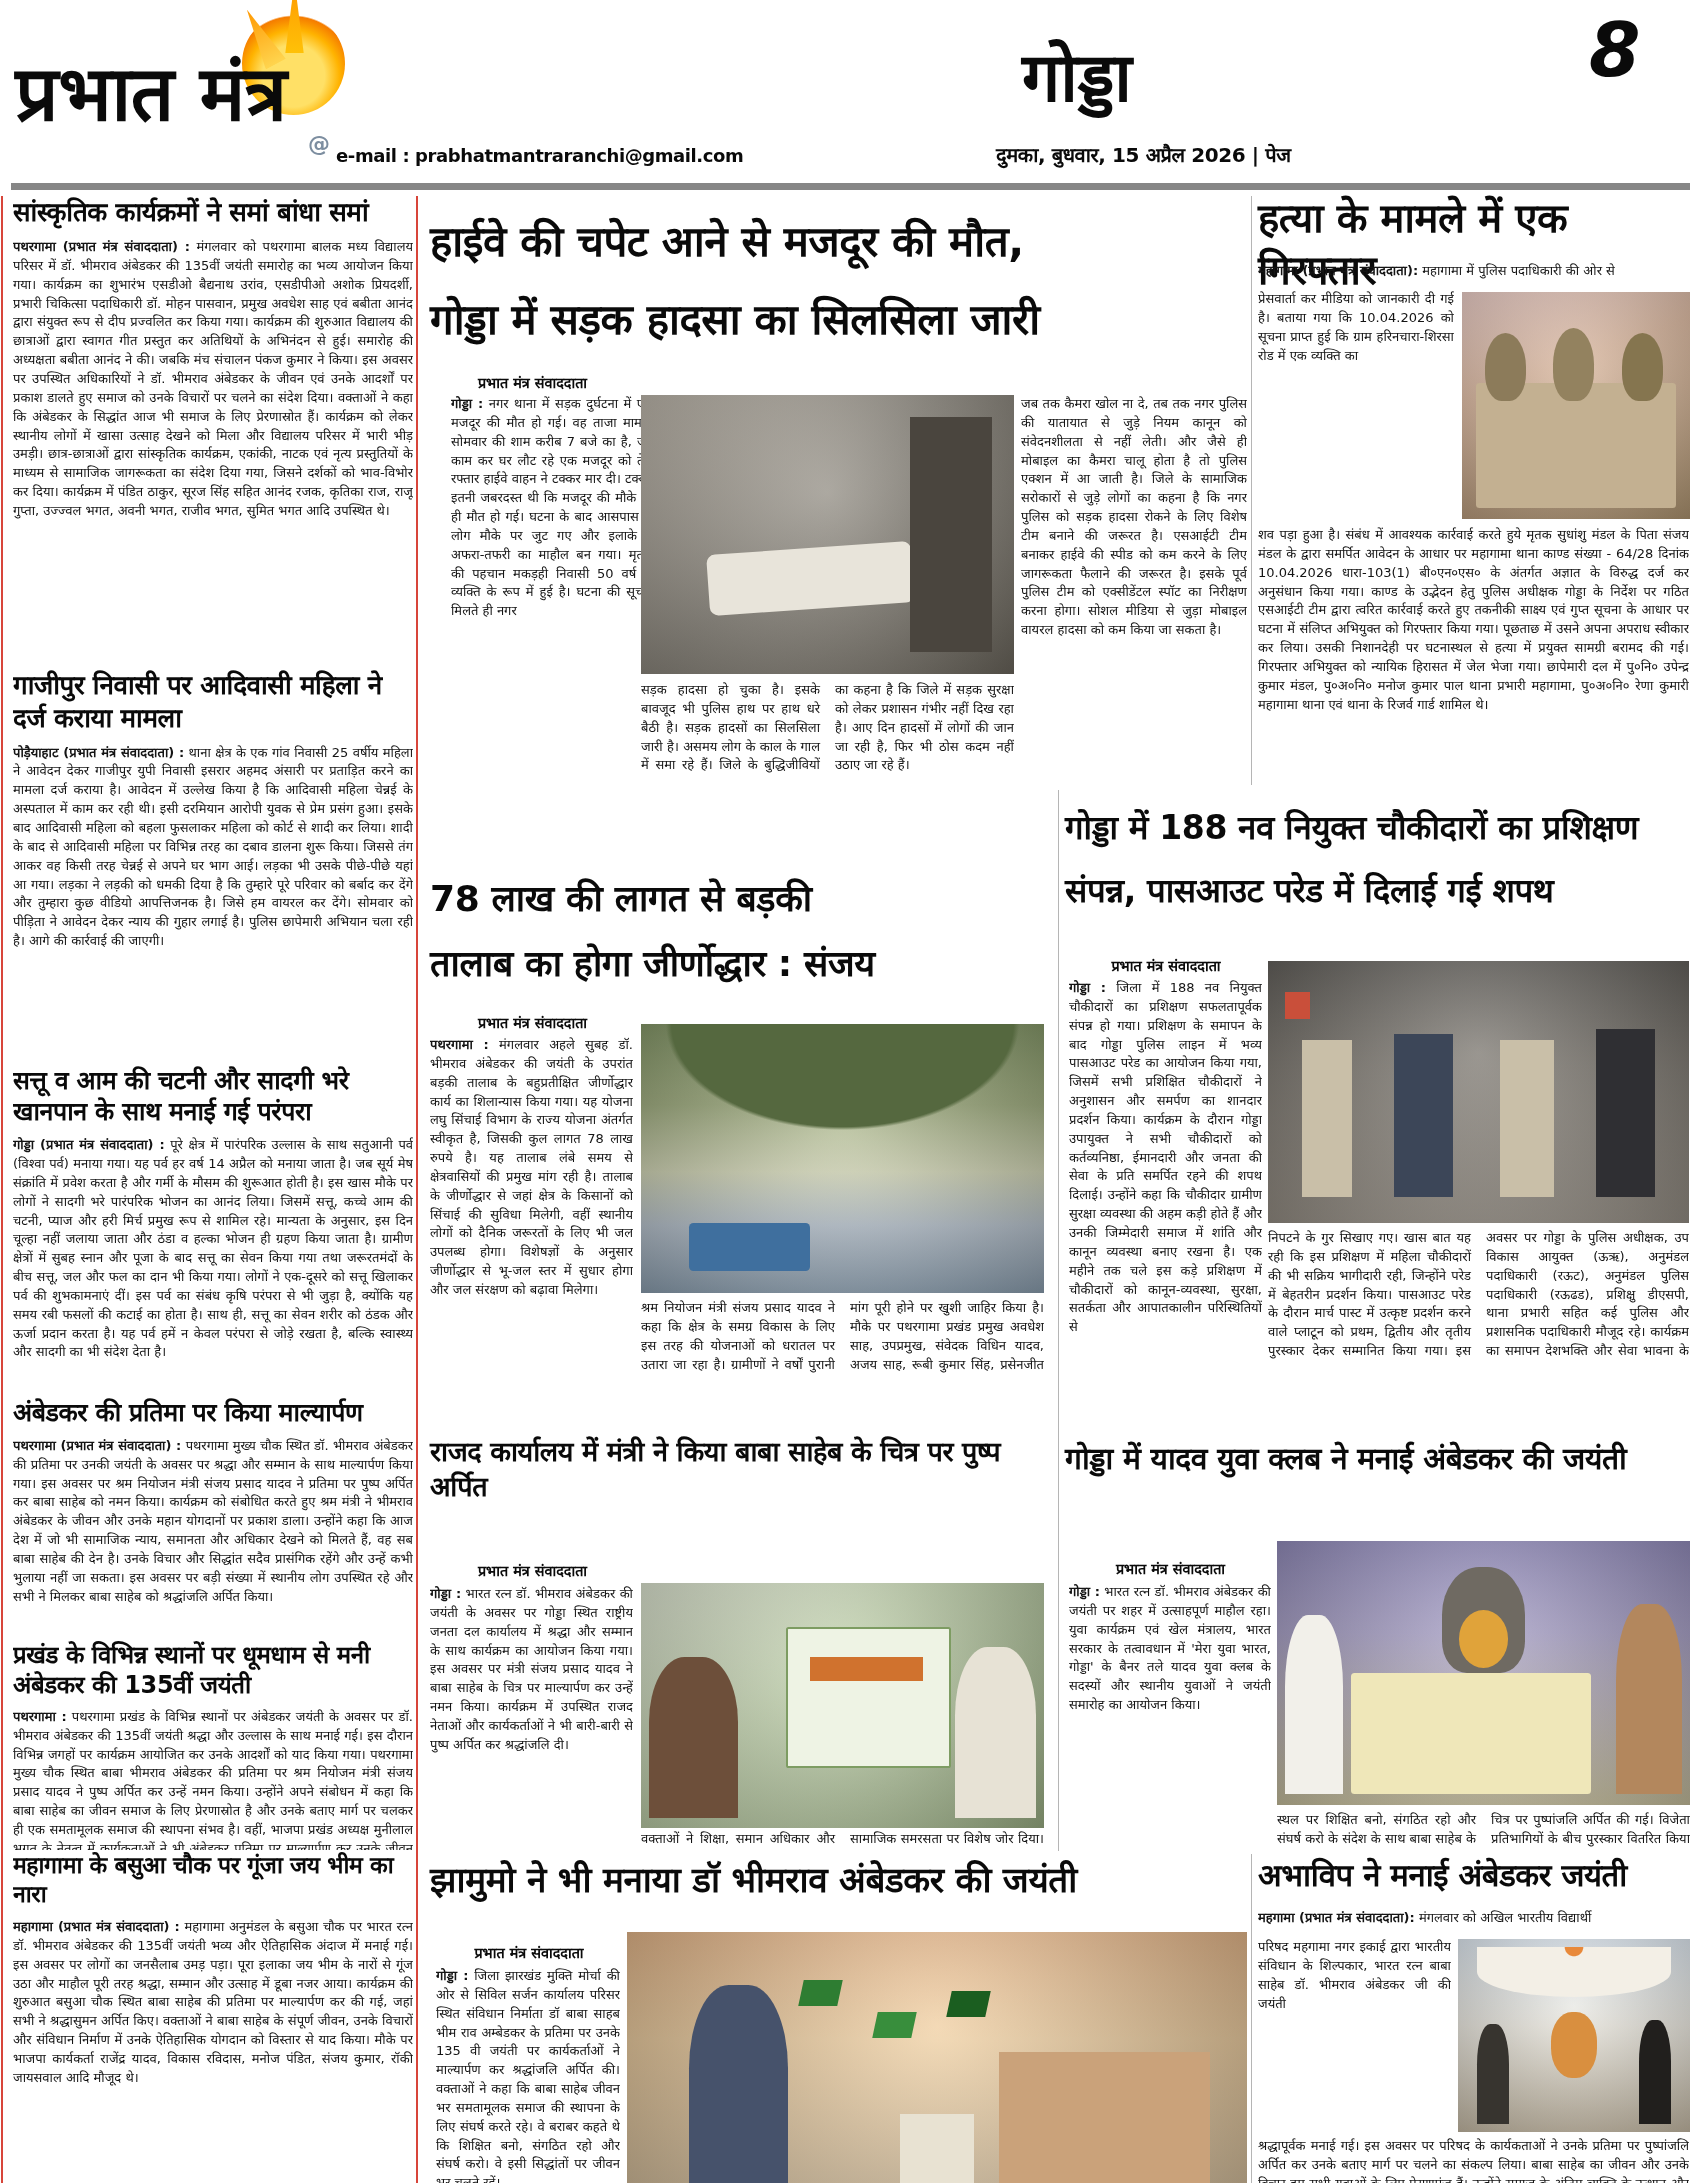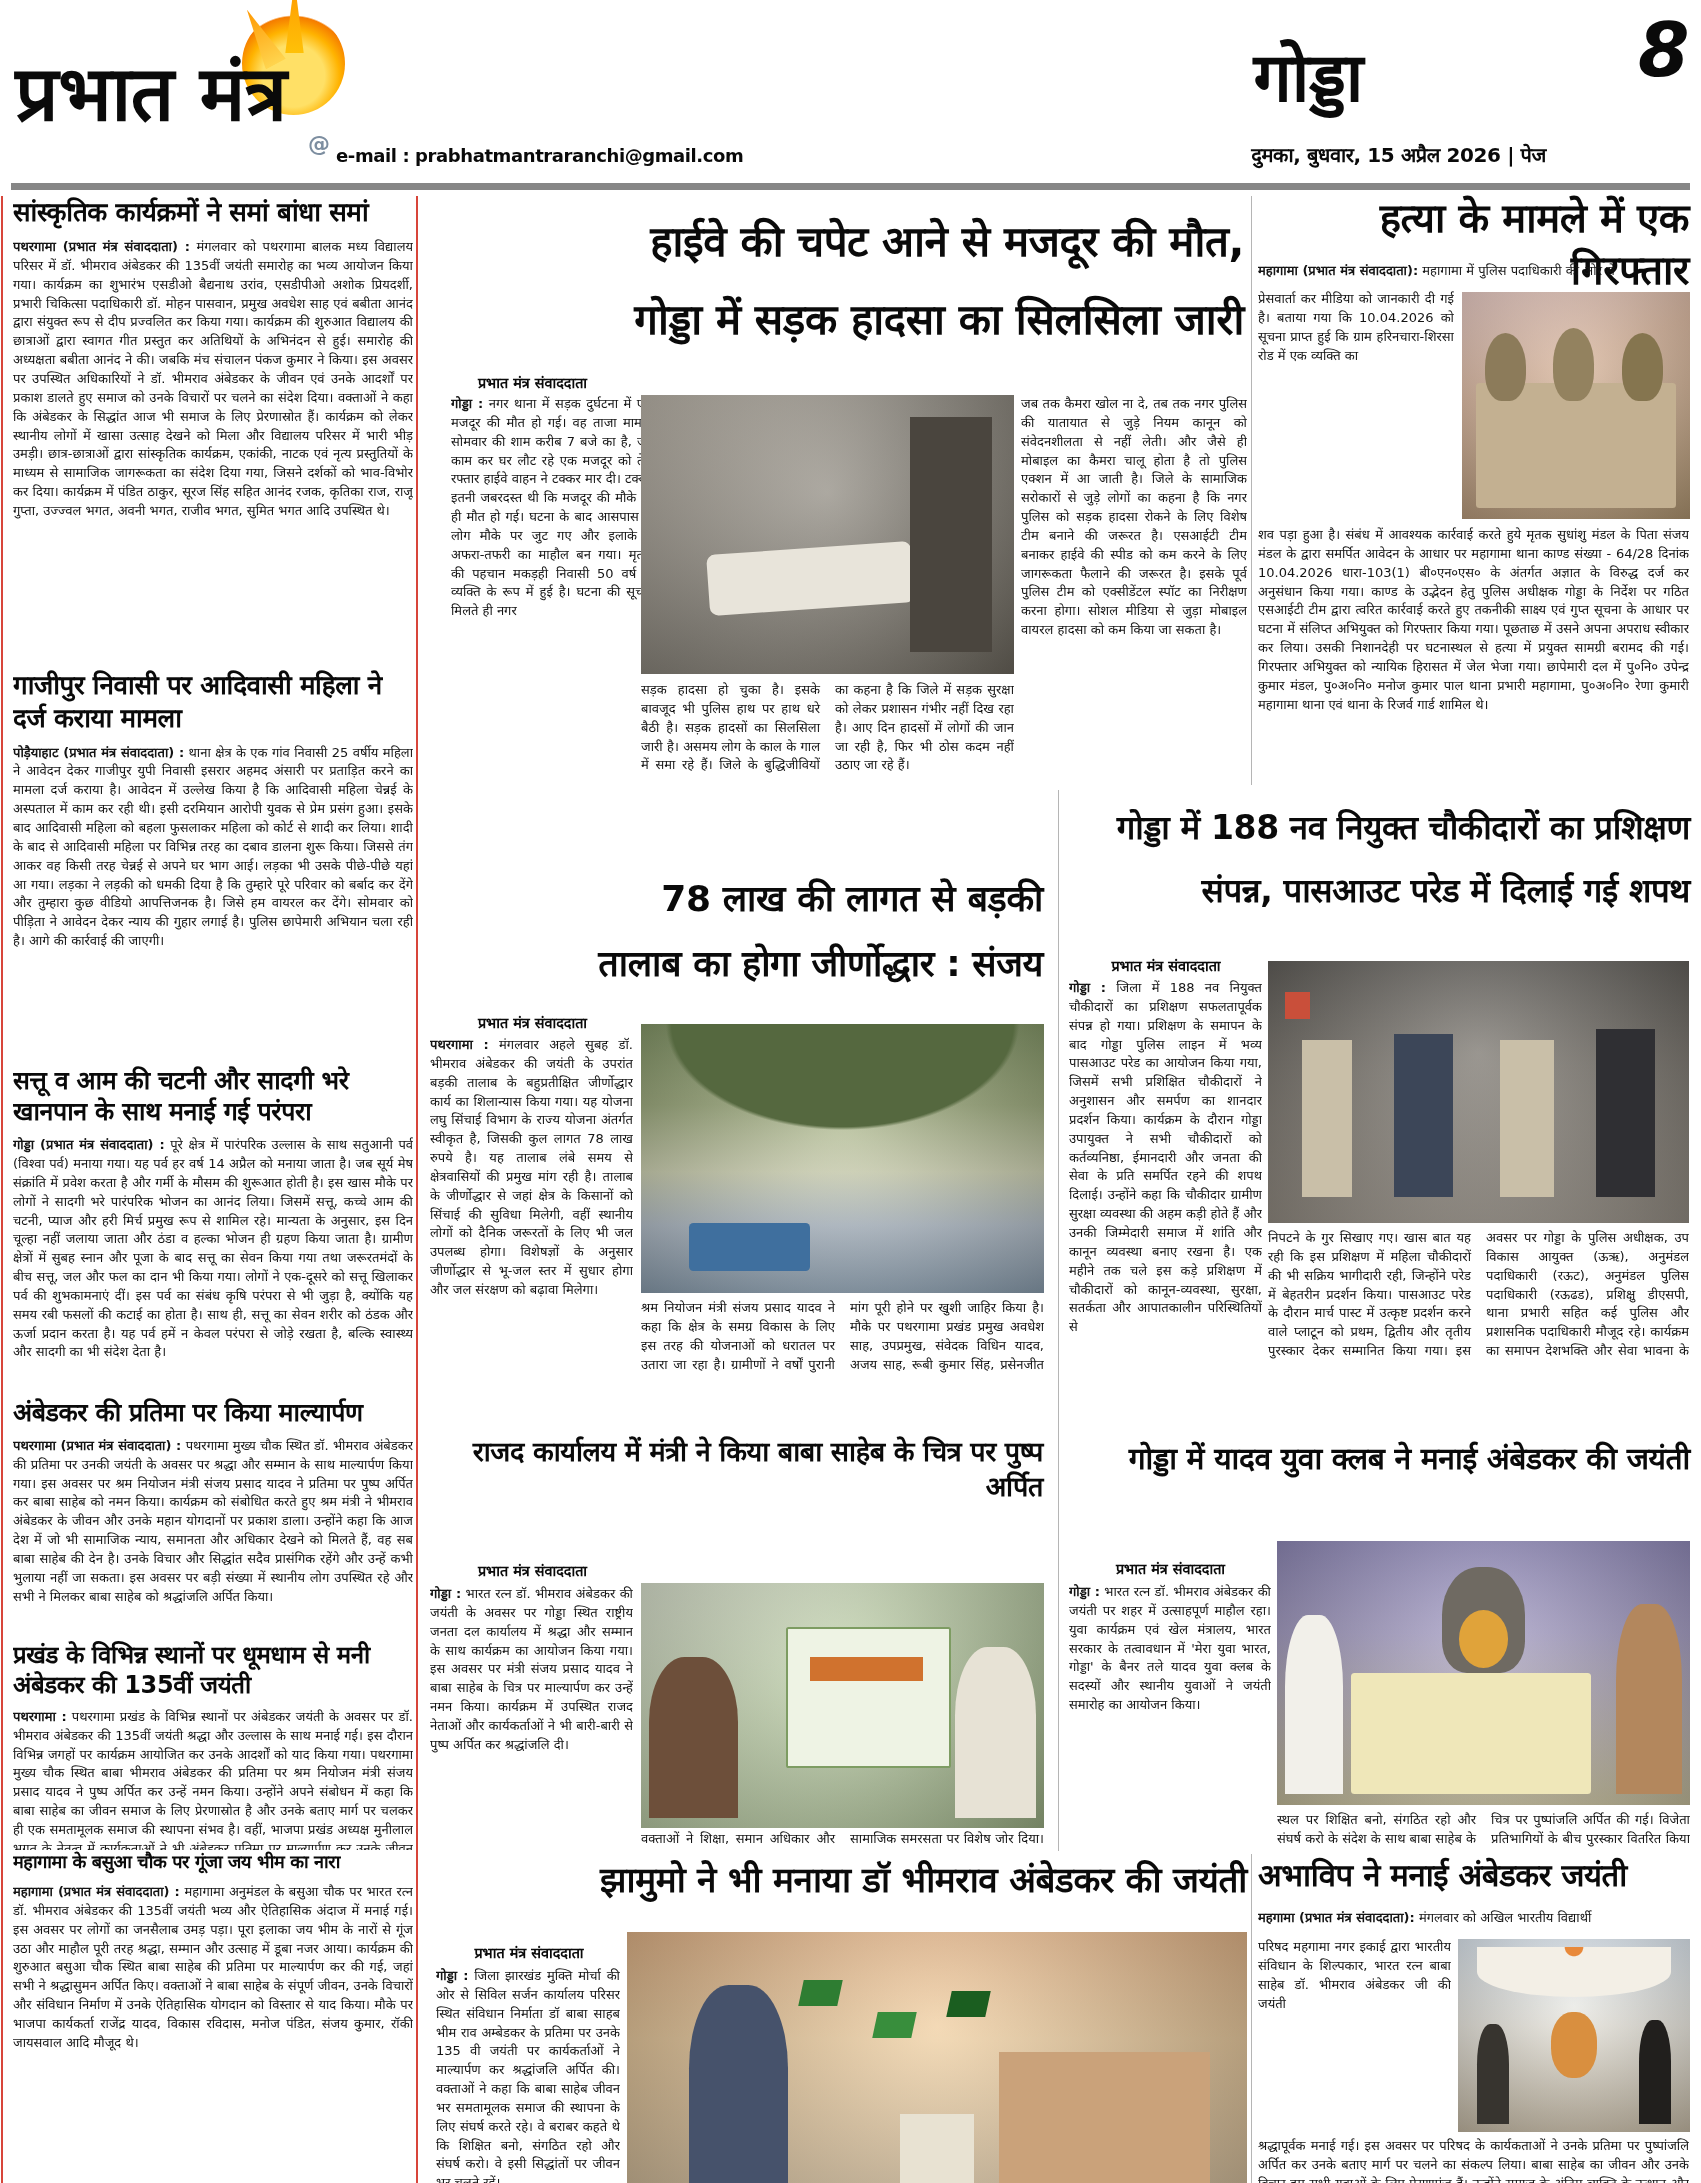--- a/index.html
+++ b/index.html
@@ -1,20 +1,20 @@
 <!DOCTYPE html>
 <html style="font-size:7px"><head>
 <meta charset="utf-8">
 <style>
   html,body{margin:0;padding:0;}
   body{width:1701px;height:2682px;position:relative;background:#ffffff;
        font-family:"DejaVu Sans",sans-serif;color:#111;}
   .abs{position:absolute;box-sizing:border-box;}
   .hl{font-weight:bold;color:#0a0a0a;letter-spacing:-0.4px;}
-  .center{text-align:right;}
+  .center{text-align:left;}
   .body{font-size:13px;line-height:1.45;text-align:justify;overflow:hidden;color:#141414;}
   .body b{font-weight:bold;}
   .byline{font-size:14.4px;font-weight:bold;text-align:center;color:#0a0a0a;}
   .photo{background:#cfc8bd;overflow:hidden;position:absolute;box-sizing:border-box;}
   .photo .shade{position:absolute;inset:0;background:radial-gradient(circle at 50% 35%,rgba(255,255,255,.25),rgba(0,0,0,.28));}
   .vline{position:absolute;width:1.3px;background:#b5b5b5;}
   .vline.red{background:#d8453a;width:1.7px;}
   .rule{position:absolute;background:#868686;}
   .flag{position:absolute;width:39px;height:26px;transform:skewX(-12deg);}
   .cols2{column-count:2;column-gap:15px;}
@@ -69,21 +69,21 @@
     <span>पथरगामा मुख्य चौक स्थित डॉ. भीमराव अंबेडकर की प्रतिमा पर उनकी जयंती के अवसर पर श्रद्धा और सम्मान के साथ माल्यार्पण किया गया। इस अवसर पर श्रम नियोजन मंत्री संजय प्रसाद यादव ने प्रतिमा पर पुष्प अर्पित कर बाबा साहेब को नमन किया। कार्यक्रम को संबोधित करते हुए श्रम मंत्री ने भीमराव अंबेडकर के जीवन और उनके महान योगदानों पर प्रकाश डाला। उन्होंने कहा कि आज देश में जो भी सामाजिक न्याय, समानता और अधिकार देखने को मिलते हैं, वह सब बाबा साहेब की देन है। उनके विचार और सिद्धांत सदैव प्रासंगिक रहेंगे और उन्हें कभी भुलाया नहीं जा सकता। इस अवसर पर बड़ी संख्या में स्थानीय लोग उपस्थित रहे और सभी ने मिलकर बाबा साहेब को श्रद्धांजलि अर्पित किया।</span></p>
 </div>
 
 <div class="abs" style="left:13px;top:1640px;width:400px;height:210px;overflow:hidden;">
   <div class="hl" style="font-size:24px;line-height:1.25;">प्रखंड के विभिन्न स्थानों पर धूमधाम से मनी अंबेडकर की 135वीं जयंती</div>
   <p class="body" style="margin:7.9px 0 0;"><b>पथरगामा :</b>
     <span>पथरगामा प्रखंड के विभिन्न स्थानों पर अंबेडकर जयंती के अवसर पर डॉ. भीमराव अंबेडकर की 135वीं जयंती श्रद्धा और उल्लास के साथ मनाई गई। इस दौरान विभिन्न जगहों पर कार्यक्रम आयोजित कर उनके आदर्शों को याद किया गया। पथरगामा मुख्य चौक स्थित बाबा भीमराव अंबेडकर की प्रतिमा पर श्रम नियोजन मंत्री संजय प्रसाद यादव ने पुष्प अर्पित कर उन्हें नमन किया। उन्होंने अपने संबोधन में कहा कि बाबा साहेब का जीवन समाज के लिए प्रेरणास्रोत है और उनके बताए मार्ग पर चलकर ही एक समतामूलक समाज की स्थापना संभव है। वहीं, भाजपा प्रखंड अध्यक्ष मुनीलाल भगत के नेतृत्व में कार्यकताओं ने भी अंबेडकर प्रतिमा पर माल्यार्पण कर उनके जीवन एवं विचारों पर प्रकाश डाला। इस अवसर पर उपस्थित लोगों से उनके सिद्धांतों को अपनाने का आह्वान किया गया। इसके अलावा चिलकारा पंचायत भवन में मुखिया प्रकाश दास के नेतृत्व में अंबेडकर स्मारक पर पुष्प अर्पित कर उन्हें श्रद्धांजलि दी गई।</span></p>
 </div>
 
 <div class="abs" style="left:13px;top:1851px;width:400px;height:472px;overflow:hidden;">
-  <div class="hl" style="font-size:18px;line-height:1.25;">महागामा के बसुआ चौक पर गूंजा जय भीम का नारा</div>
+  <div class="hl" style="font-size:23px;line-height:1.25;">महागामा के बसुआ चौक पर गूंजा जय भीम का नारा</div>
   <p class="body" style="margin:9.6px 0 0;"><b>महागामा (प्रभात मंत्र संवाददाता) :</b>
     <span>महागामा अनुमंडल के बसुआ चौक पर भारत रत्न डॉ. भीमराव अंबेडकर की 135वीं जयंती भव्य और ऐतिहासिक अंदाज में मनाई गई। इस अवसर पर लोगों का जनसैलाब उमड़ पड़ा। पूरा इलाका जय भीम के नारों से गूंज उठा और माहौल पूरी तरह श्रद्धा, सम्मान और उत्साह में डूबा नजर आया। कार्यक्रम की शुरुआत बसुआ चौक स्थित बाबा साहेब की प्रतिमा पर माल्यार्पण कर की गई, जहां सभी ने श्रद्धासुमन अर्पित किए। वक्ताओं ने बाबा साहेब के संपूर्ण जीवन, उनके विचारों और संविधान निर्माण में उनके ऐतिहासिक योगदान को विस्तार से याद किया। मौके पर भाजपा कार्यकर्ता राजेंद्र यादव, विकास रविदास, मनोज पंडित, संजय कुमार, रॉकी जायसवाल आदि मौजूद थे।</span></p>
 </div>
 
 <div class="abs hl center" style="left:430px;top:203px;width:814px;height:166px;font-size:42px;line-height:1.85;">
   <div>हाईवे की चपेट आने से मजदूर की मौत,</div>
   <div>गोड्डा में सड़क हादसा का सिलसिला जारी</div>
 </div>
 <div class="abs byline" style="left:430px;top:373px;width:205px;">प्रभात मंत्र संवाददाता</div>
 <div class="abs body" style="left:430px;top:395px;width:203px;height:450px;margin-left:21px;">

